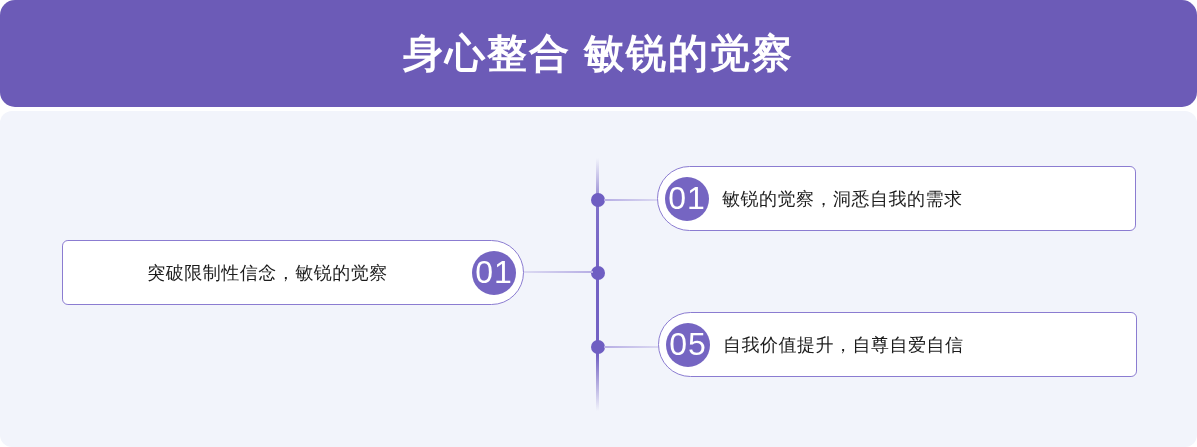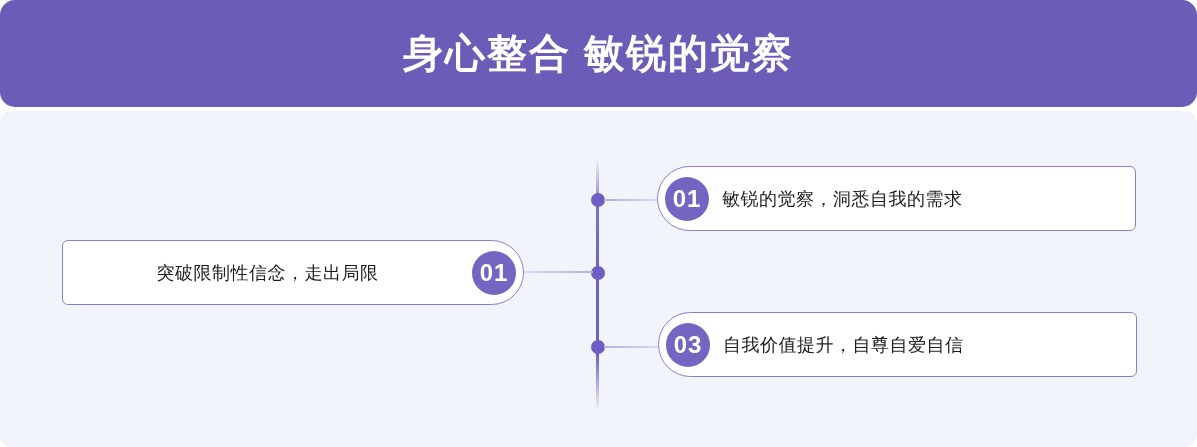--- a/index.html
+++ b/index.html
@@ -77,22 +77,22 @@
   .pill-left  { border-radius: 6px 33px 33px 6px; }
   .pill-1 { left: 657px; top: 55px;  width: 479px; }
   .pill-2 { left: 62px;  top: 129px; width: 462px; }
   .pill-3 { left: 658px; top: 201px; width: 479px; }
   .badge {
     flex: none;
     width: 44px; height: 44px;
     border-radius: 50%;
     background: var(--badge-bg, #7565C2);
     color: #ffffff;
-    font-size: 24px;
-    font-weight: 700;
+    font-size: 32px;
+    font-weight: 400;
     letter-spacing: 1px;
     display: flex;
     align-items: center;
     justify-content: center;
   }
   .pill-right .badge { margin-left: 7px; }
   .pill-left  .badge { margin-right: 7px; }
   .pill-label {
     font-size: 18px;
     color: var(--label-text, #1C1C1C);
@@ -124,27 +124,27 @@
     <span class="connector c3"></span>
 
     <div class="pill pill-right pill-1">
       <span class="badge">
         <span>01</span>
       </span>
       <span class="pill-label">敏锐的觉察，洞悉自我的需求</span>
     </div>
 
     <div class="pill pill-left pill-2">
-      <span class="pill-label">突破限制性信念，走出局限</span>
+      <span class="pill-label">突破限制性信念，敏锐的觉察</span>
       <span class="badge">
         <span>01</span>
       </span>
     </div>
 
     <div class="pill pill-right pill-3">
       <span class="badge">
-        <span>03</span>
+        <span>05</span>
       </span>
       <span class="pill-label">自我价值提升，自尊自爱自信</span>
     </div>
 
   </main>
 </div>
 
 </body></html>

